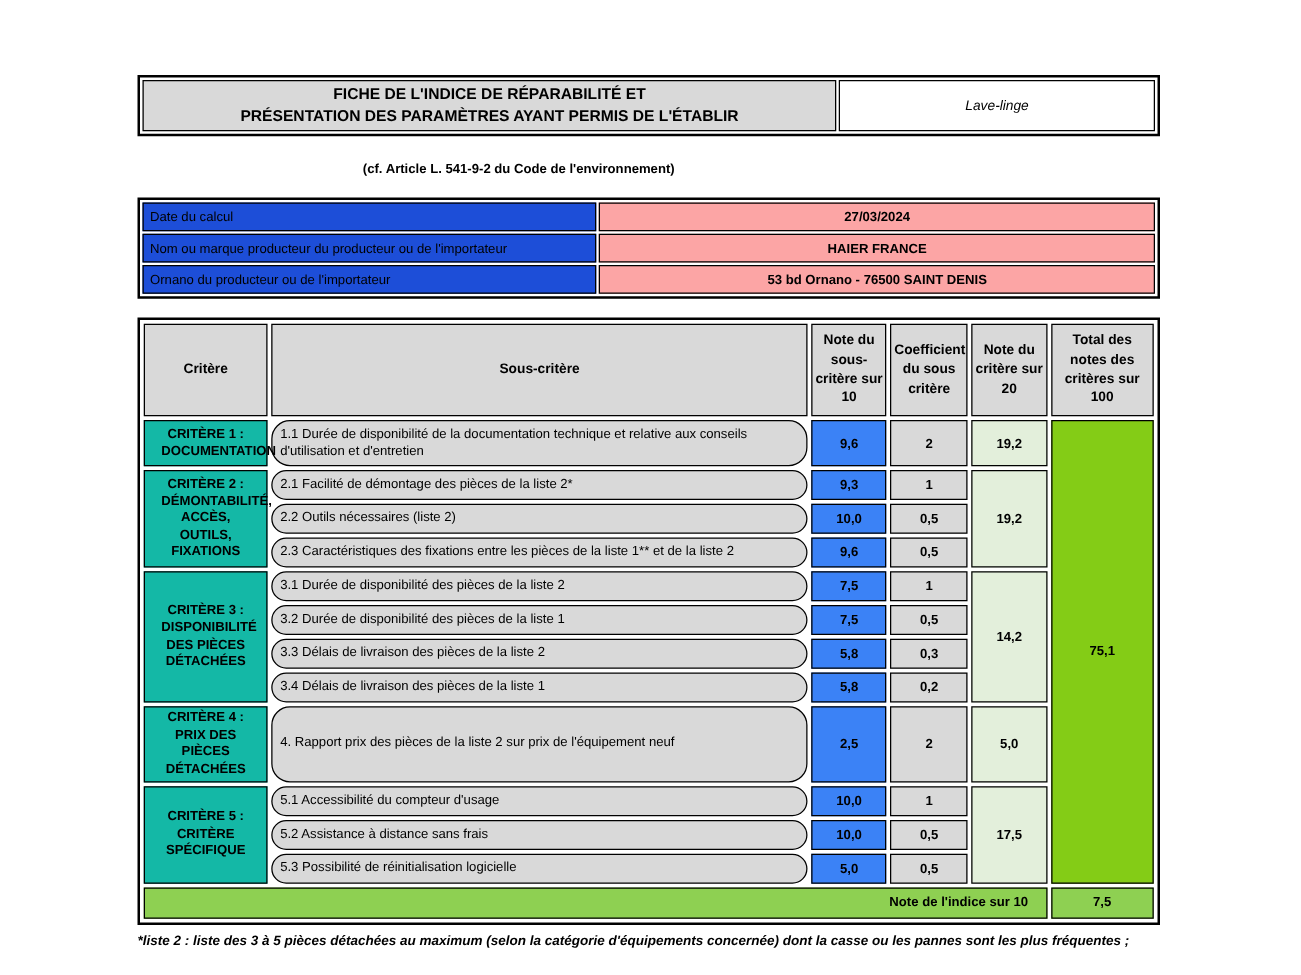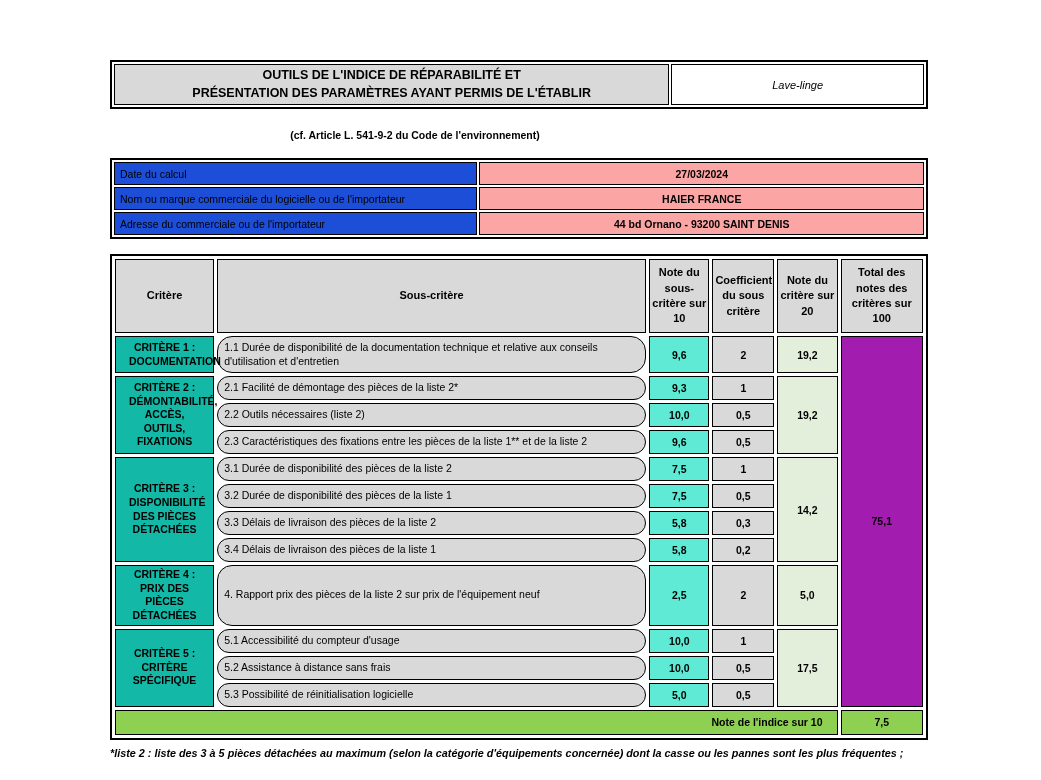--- a/index.html
+++ b/index.html
@@ -41,69 +41,69 @@
     width:100%; margin-top:15px; border-collapse:separate; border-spacing:3px;
     border:2px solid #000; table-layout:fixed;
   }
   .main-table td { border:1px solid #000; font-size:10.5px; vertical-align:middle; }
   .main-table td.th {
     background:#d9d9d9; font-weight:bold; text-align:center;
     height:72px; font-size:11px; line-height:1.4; padding:0 2px;
   }
   .crit { background:#14b8a6; font-weight:bold; text-align:center; line-height:1.3; padding:2px 13px; }
   .sub  { background:#d9d9d9; padding:2px 6px; line-height:1.3;border-radius:15px; }
-  .num  { background:#5eead4; font-weight:bold; text-align:center; font-size:11px; }
+  .num  { background:#3b82f6; font-weight:bold; text-align:center; font-size:11px; }
   .coef { background:#d9d9d9; font-weight:bold; text-align:center; font-size:11px; }
   .n20  { background:#e3efdb; font-weight:bold; text-align:center; font-size:11px; }
-  .total{ background:#a21caf; font-weight:bold; text-align:center; font-size:11px; }
+  .total{ background:#84cc16; font-weight:bold; text-align:center; font-size:11px; }
   tr.r2l > .sub, tr.r2l > .num, tr.r2l > .coef { height:31px; }
   tr.rst > .sub, tr.rst > .num, tr.rst > .coef { height:18px; }
   .indice-label {
     background:#8ed052; text-align:right; font-weight:bold; font-size:15px;
     padding-right:14px; height:21px;
   }
   .indice-value { background:#8ed052; text-align:center; font-weight:bold; font-size:15px; }
 
   
   .footnotes { margin-top:5px; font-size:10.8px; font-style:italic; font-weight:600; line-height:1.5; }
 </style>
 </head>
 <body>
 
 <div class="doc">
 
   <table class="header-table">
     <tbody>
         <tr>
       <td class="ht-title">
-        <div>OUTILS DE L'INDICE DE RÉPARABILITÉ ET</div>
+        <div>FICHE DE L'INDICE DE RÉPARABILITÉ ET</div>
         <div>PRÉSENTATION DES PARAMÈTRES AYANT PERMIS DE L'ÉTABLIR</div>
       </td>
       <td class="ht-product">Lave-linge</td>
     </tr>
   </tbody>
     </table>
 
   <div class="subtitle">
     <div class="s2">(cf. Article L. 541-9-2 du Code de l'environnement)</div>
   </div>
 
   <table class="info-table">
     <tbody>
         <tr>
       <td class="info-label">Date du calcul</td>
       <td class="info-value">27/03/2024</td>
     </tr>
     <tr>
-      <td class="info-label">Nom ou marque commerciale du logicielle ou de l'importateur</td>
+      <td class="info-label">Nom ou marque producteur du producteur ou de l'importateur</td>
       <td class="info-value">HAIER FRANCE</td>
     </tr>
     <tr>
-      <td class="info-label">Adresse du commerciale ou de l'importateur</td>
-      <td class="info-value">44 bd Ornano - 93200 SAINT DENIS</td>
+      <td class="info-label">Ornano du producteur ou de l'importateur</td>
+      <td class="info-value">53 bd Ornano - 76500 SAINT DENIS</td>
     </tr>
   </tbody>
     </table>
 
   <table class="main-table">
     <colgroup>
       <col style="width:12.5%">
         <col style="width:54.1%">
         <col style="width:7.6%">
       <col style="width:7.8%">

